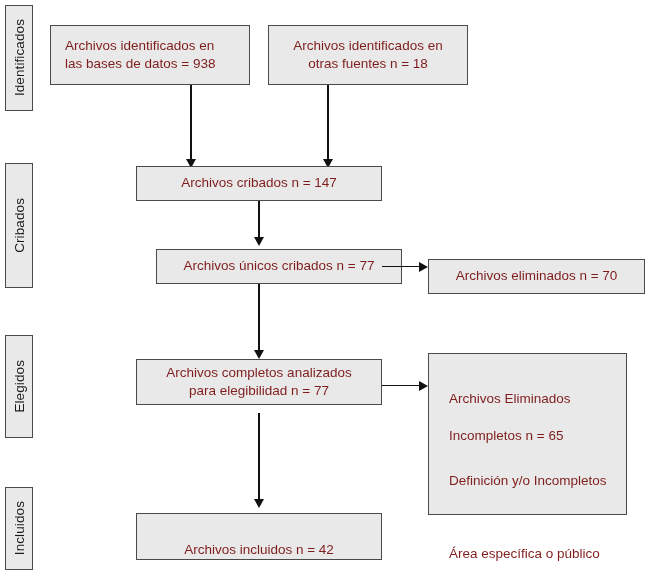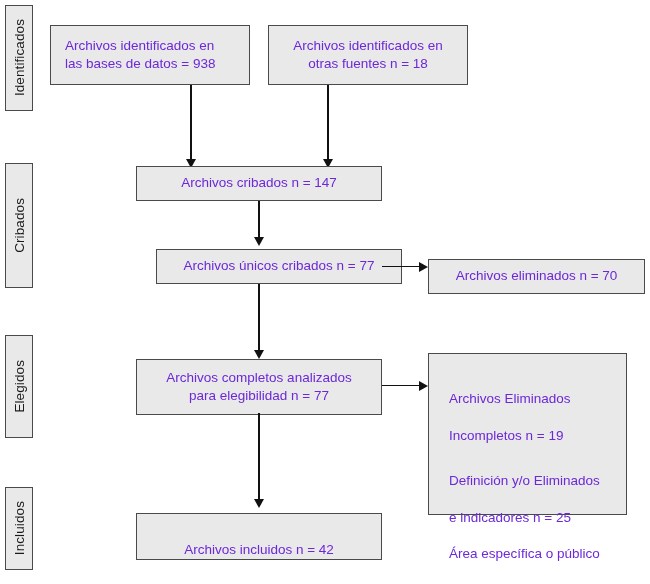--- a/index.html
+++ b/index.html
@@ -37,21 +37,21 @@
 
   .node {
     position: absolute;
     background: #e9e9e9;
     border: 1.5px solid #4a4a4a;
     box-sizing: border-box;
     display: flex;
     align-items: center;
     font-size: 13.5px;
     line-height: 1.35;
-    color: #6d28d9;
+    color: #7f1d1d;
   }
   .node .txt {
     display: block;
     width: 100%;
     white-space: pre-line;
   }
   .node.center { justify-content: center; }
   .node.center .txt { text-align: center; }
   .node.left-text { justify-content: flex-start; }
   .node.left-text .txt { text-align: left; padding-left: 14px; }
@@ -131,35 +131,35 @@
   <div class="connector" style="left:382px; top:265.5px; width:38px; height:1.5px;"></div>
   <div class="arrowhead right" style="left:419px; top:261.5px;"></div>
 
   <div class="node center" style="left:428px; top:259px; width:217px; height:35px;">
     <span class="txt">Archivos eliminados n = 70</span>
   </div>
 
   <div class="connector" style="left:258px; top:284px; width:1.5px; height:68px;"></div>
   <div class="arrowhead down" style="left:253.5px; top:350px;"></div>
 
-  <div class="node center" style="left:136px; top:359px; width:246px; height:56px;">
+  <div class="node center" style="left:136px; top:359px; width:246px; height:46px;">
     <span class="txt">Archivos completos analizados
 para elegibilidad n = 77</span>
   </div>
 
   <div class="connector" style="left:382px; top:384.5px; width:38px; height:1.5px;"></div>
   <div class="arrowhead right" style="left:419px; top:380.5px;"></div>
 
   <div class="node pad-lines" style="left:428px; top:353px; width:199px; height:162px; align-items:flex-start;">
     <span class="txt" style="padding-top:18px;">
       <span class="excl-block">Archivos Eliminados</span><br>
-      <span class="excl-block">Incompletos n = 19</span>
+      <span class="excl-block">Incompletos n = 65</span>
       <div class="excl-gap"></div>
-      <span class="excl-block">Definición y/o Eliminados</span><br>
-      <span class="excl-block">e indicadores  n = 25</span><br>
+      <span class="excl-block">Definición y/o Incompletos</span><br>
+      <br>
       <span class="excl-block">Área específica o público</span><br>
       <span class="excl-block">n = 17</span>
     </span>
   </div>
 
   <div class="connector" style="left:258px; top:413px; width:1.5px; height:88px;"></div>
   <div class="arrowhead down" style="left:253.5px; top:499px;"></div>
 
   <div class="node center" style="left:136px; top:513px; width:246px; height:47px;align-items:flex-end;">
     <span class="txt">Archivos incluidos n = 42</span>

